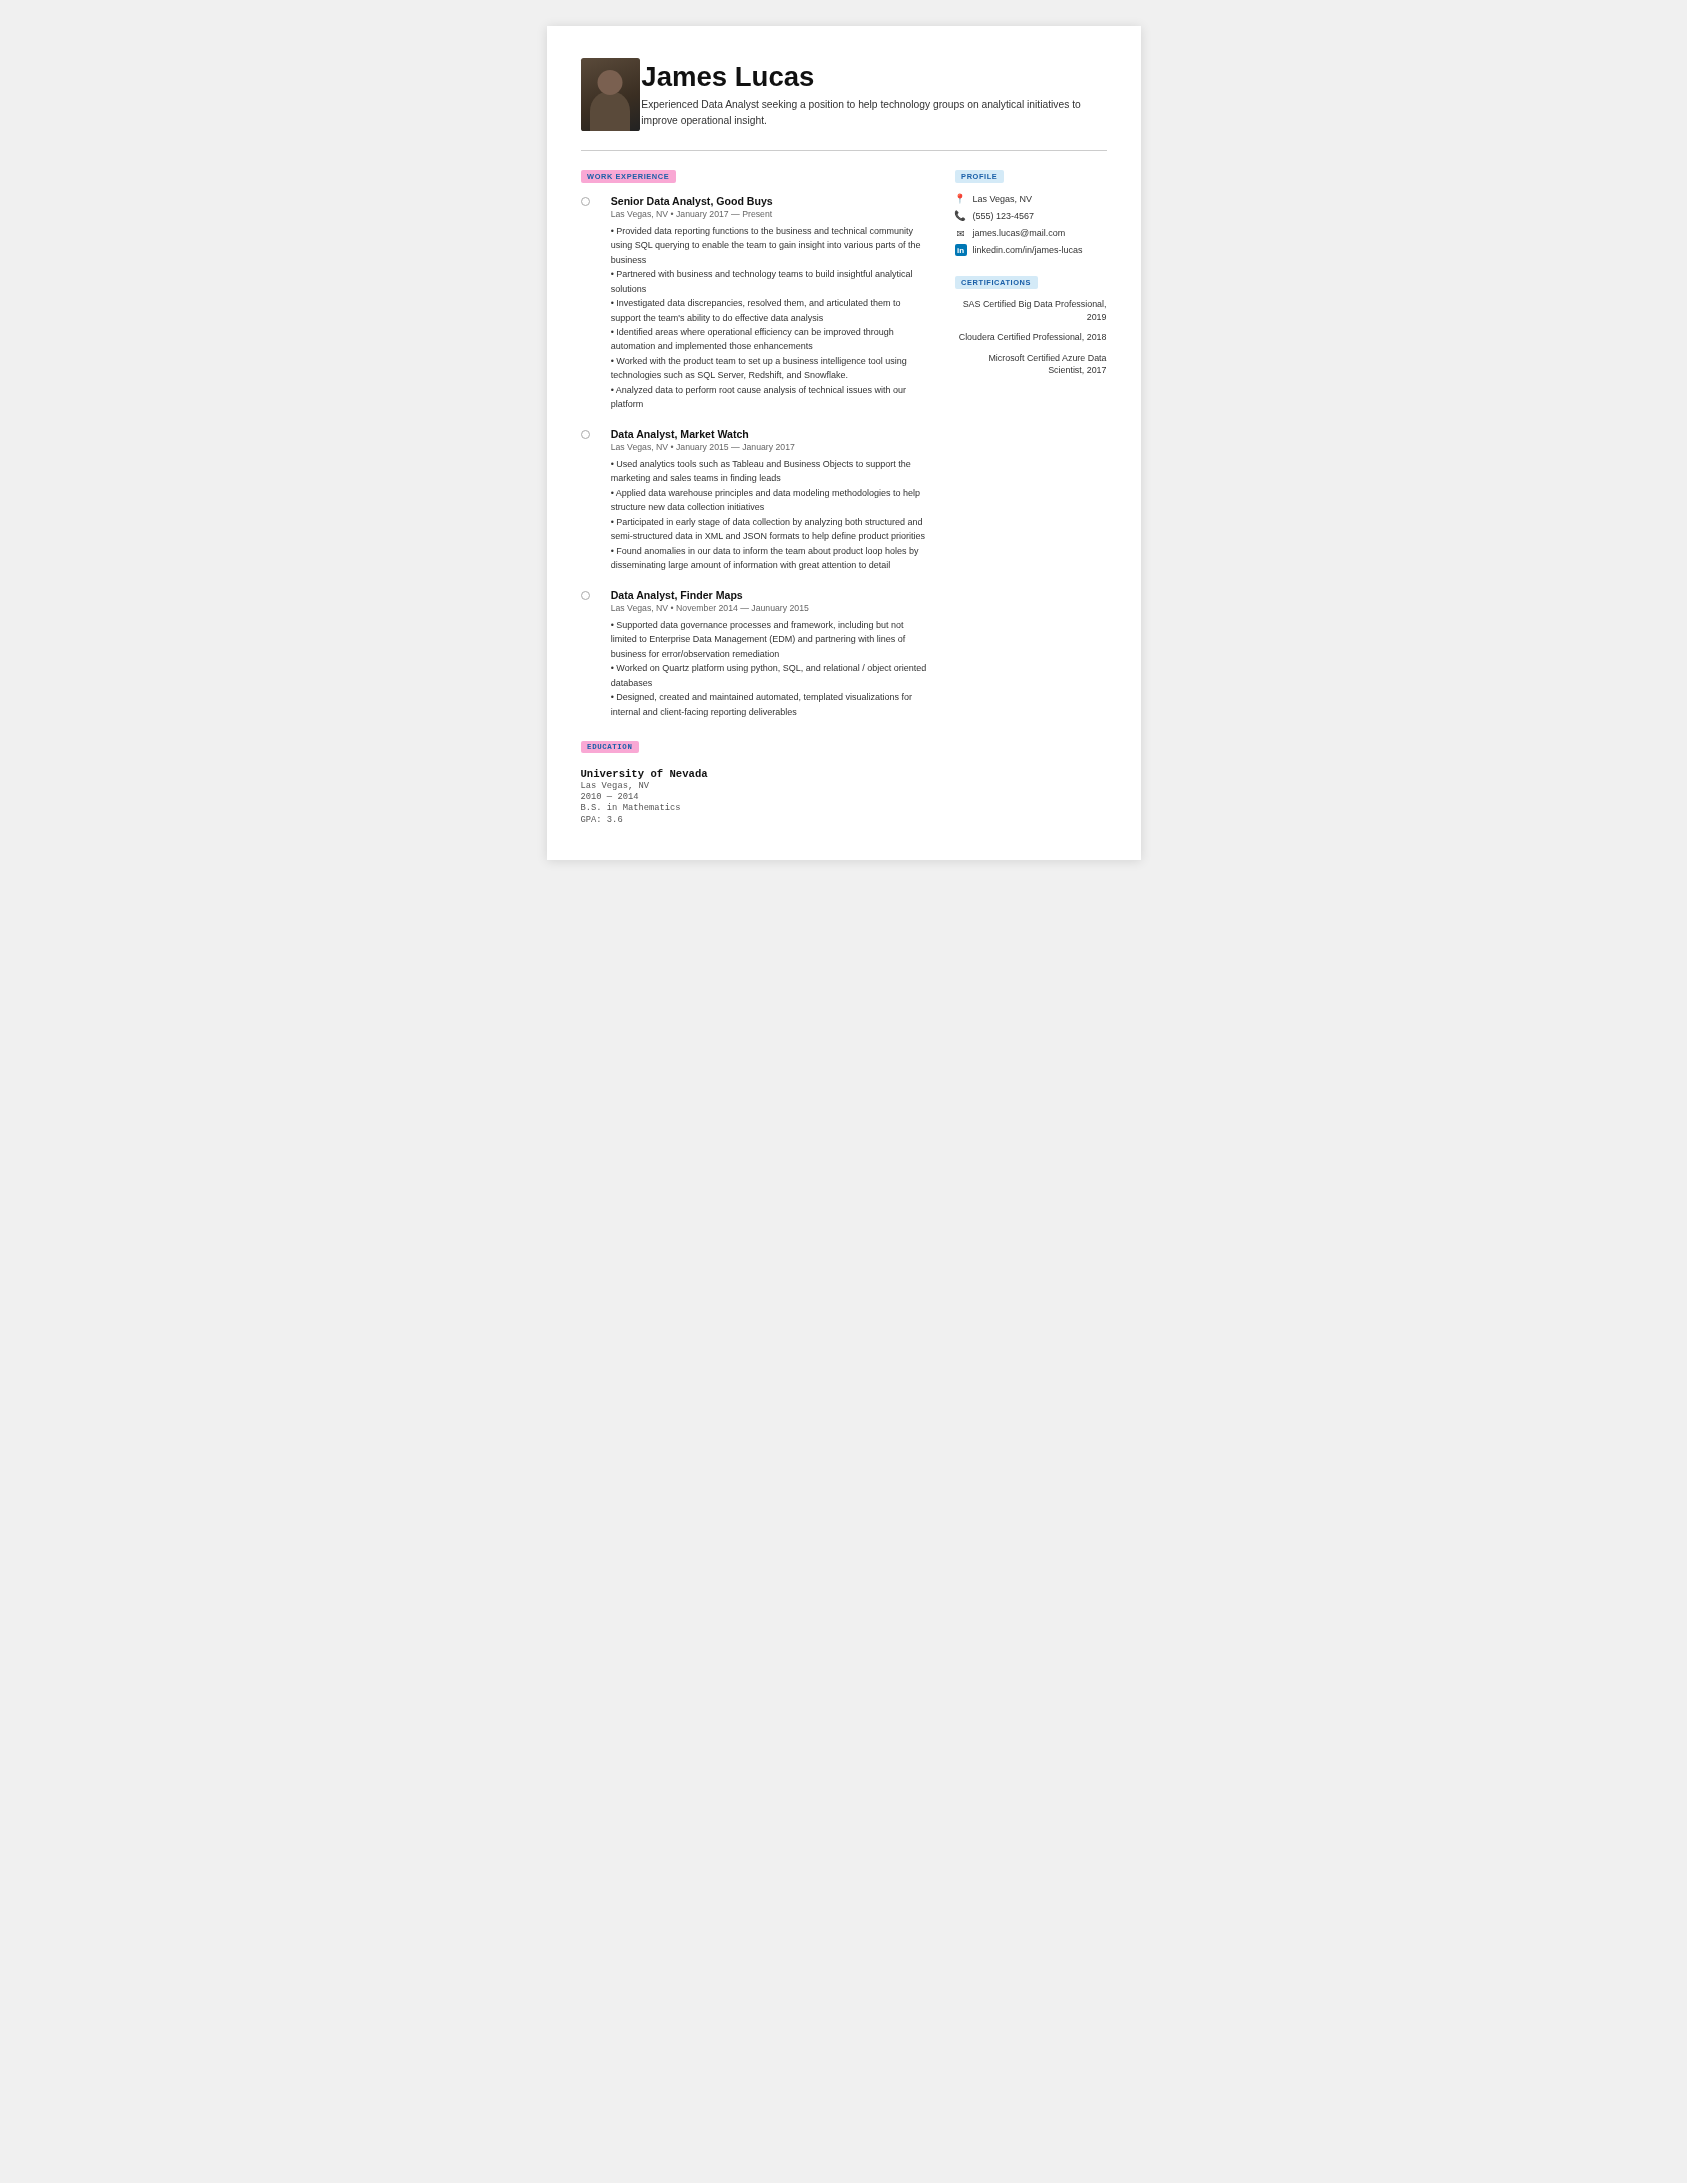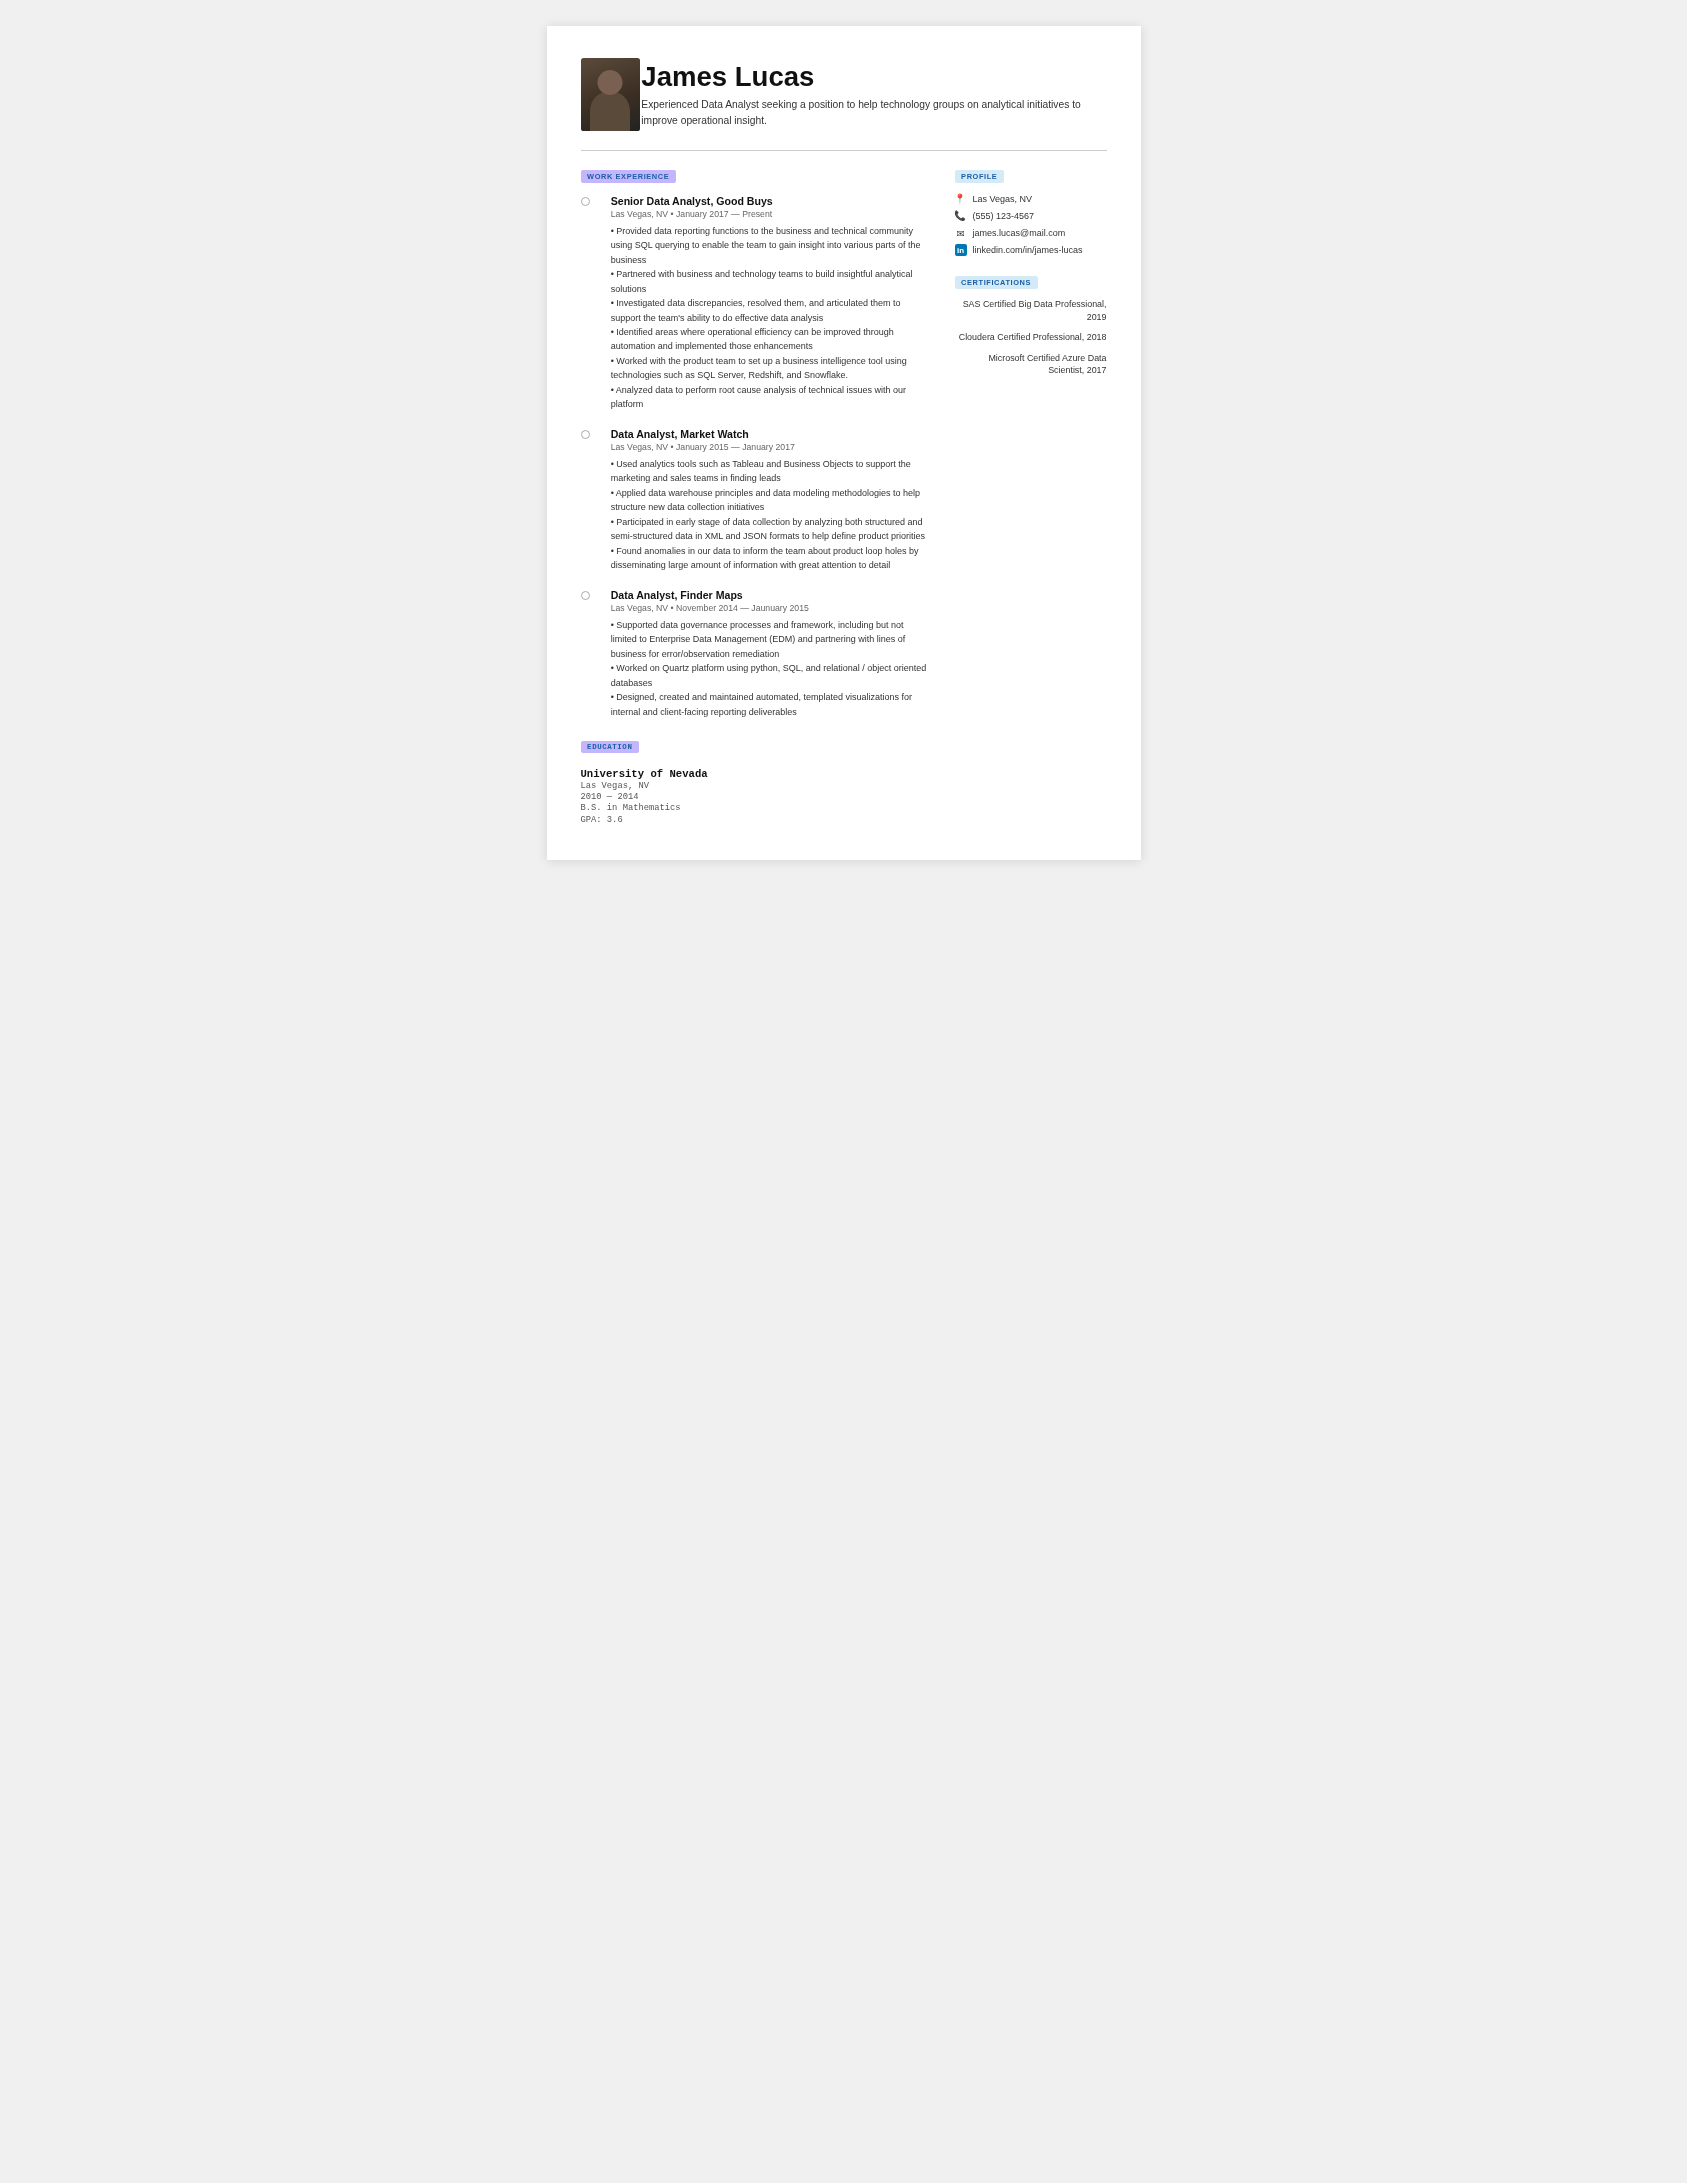--- a/index.html
+++ b/index.html
@@ -77,21 +77,21 @@
     .main-col {
       flex: 1;
     }
     .side-col {
       width: 152px;
       flex-shrink: 0;
     }
     
     .section-label {
       display: inline-block;
-      background: #c4b5fd;
+      background: #f9a8d4;
       color: #1a5fa8;
       font-size: 0.7rem;
       font-weight: 700;
       letter-spacing: 0.08em;
       padding: 2px 6.6px;
       border-radius: 2px;
       margin-bottom: 12px;
       text-transform: uppercase;
     }
     .side-section-label {

